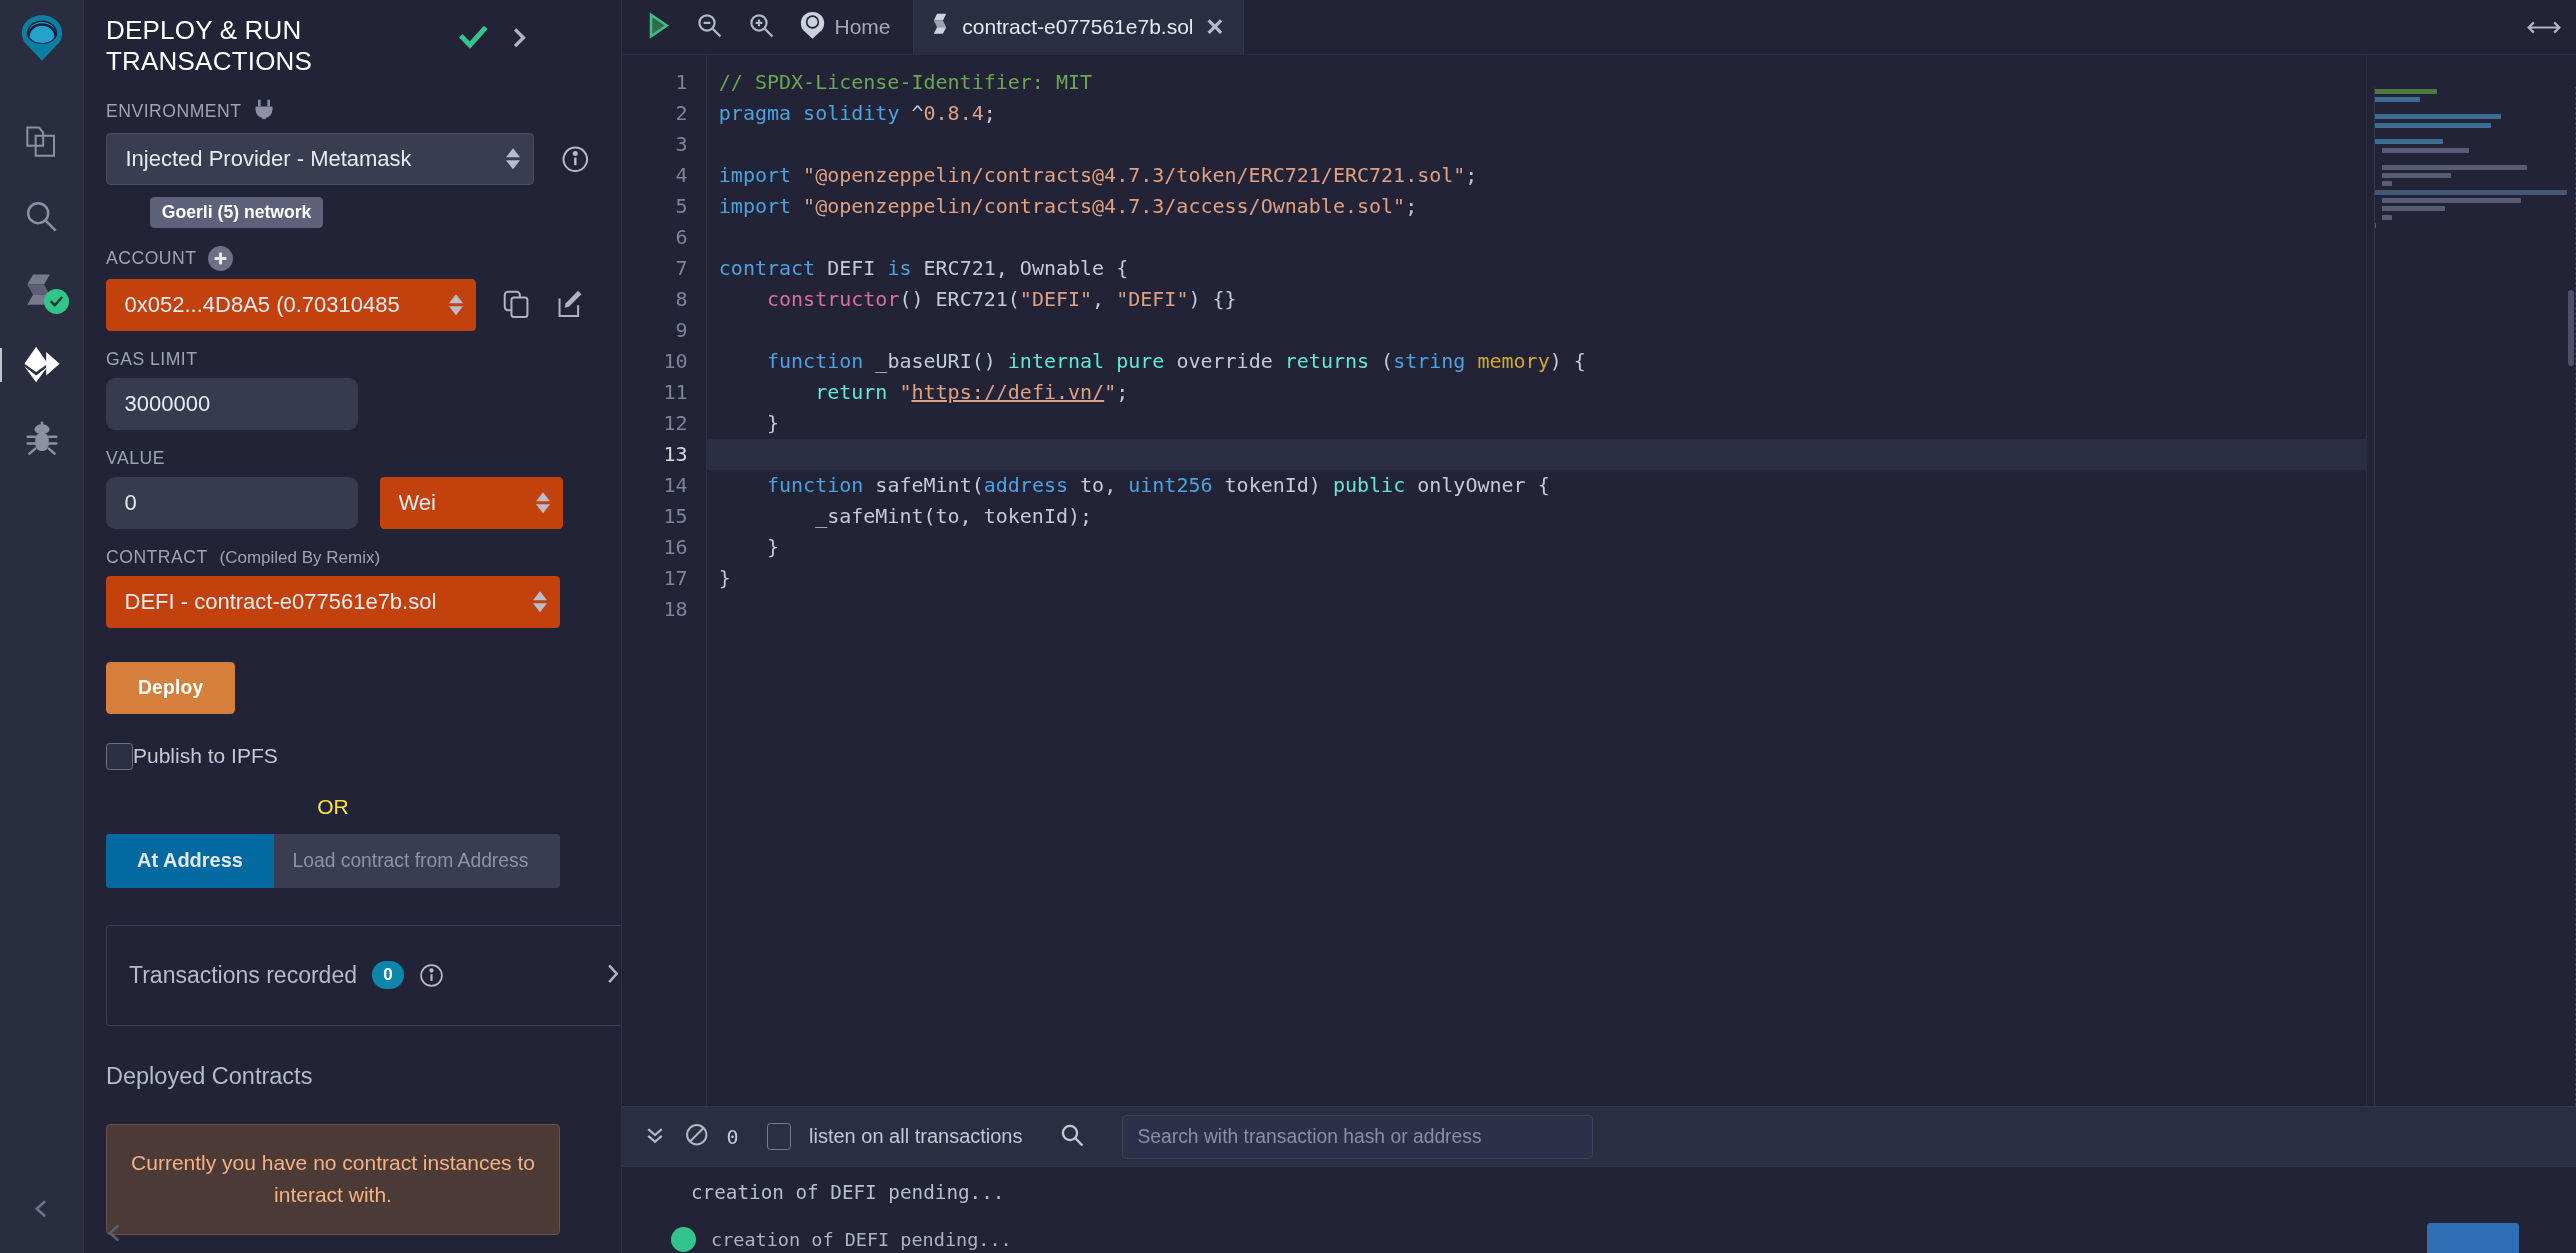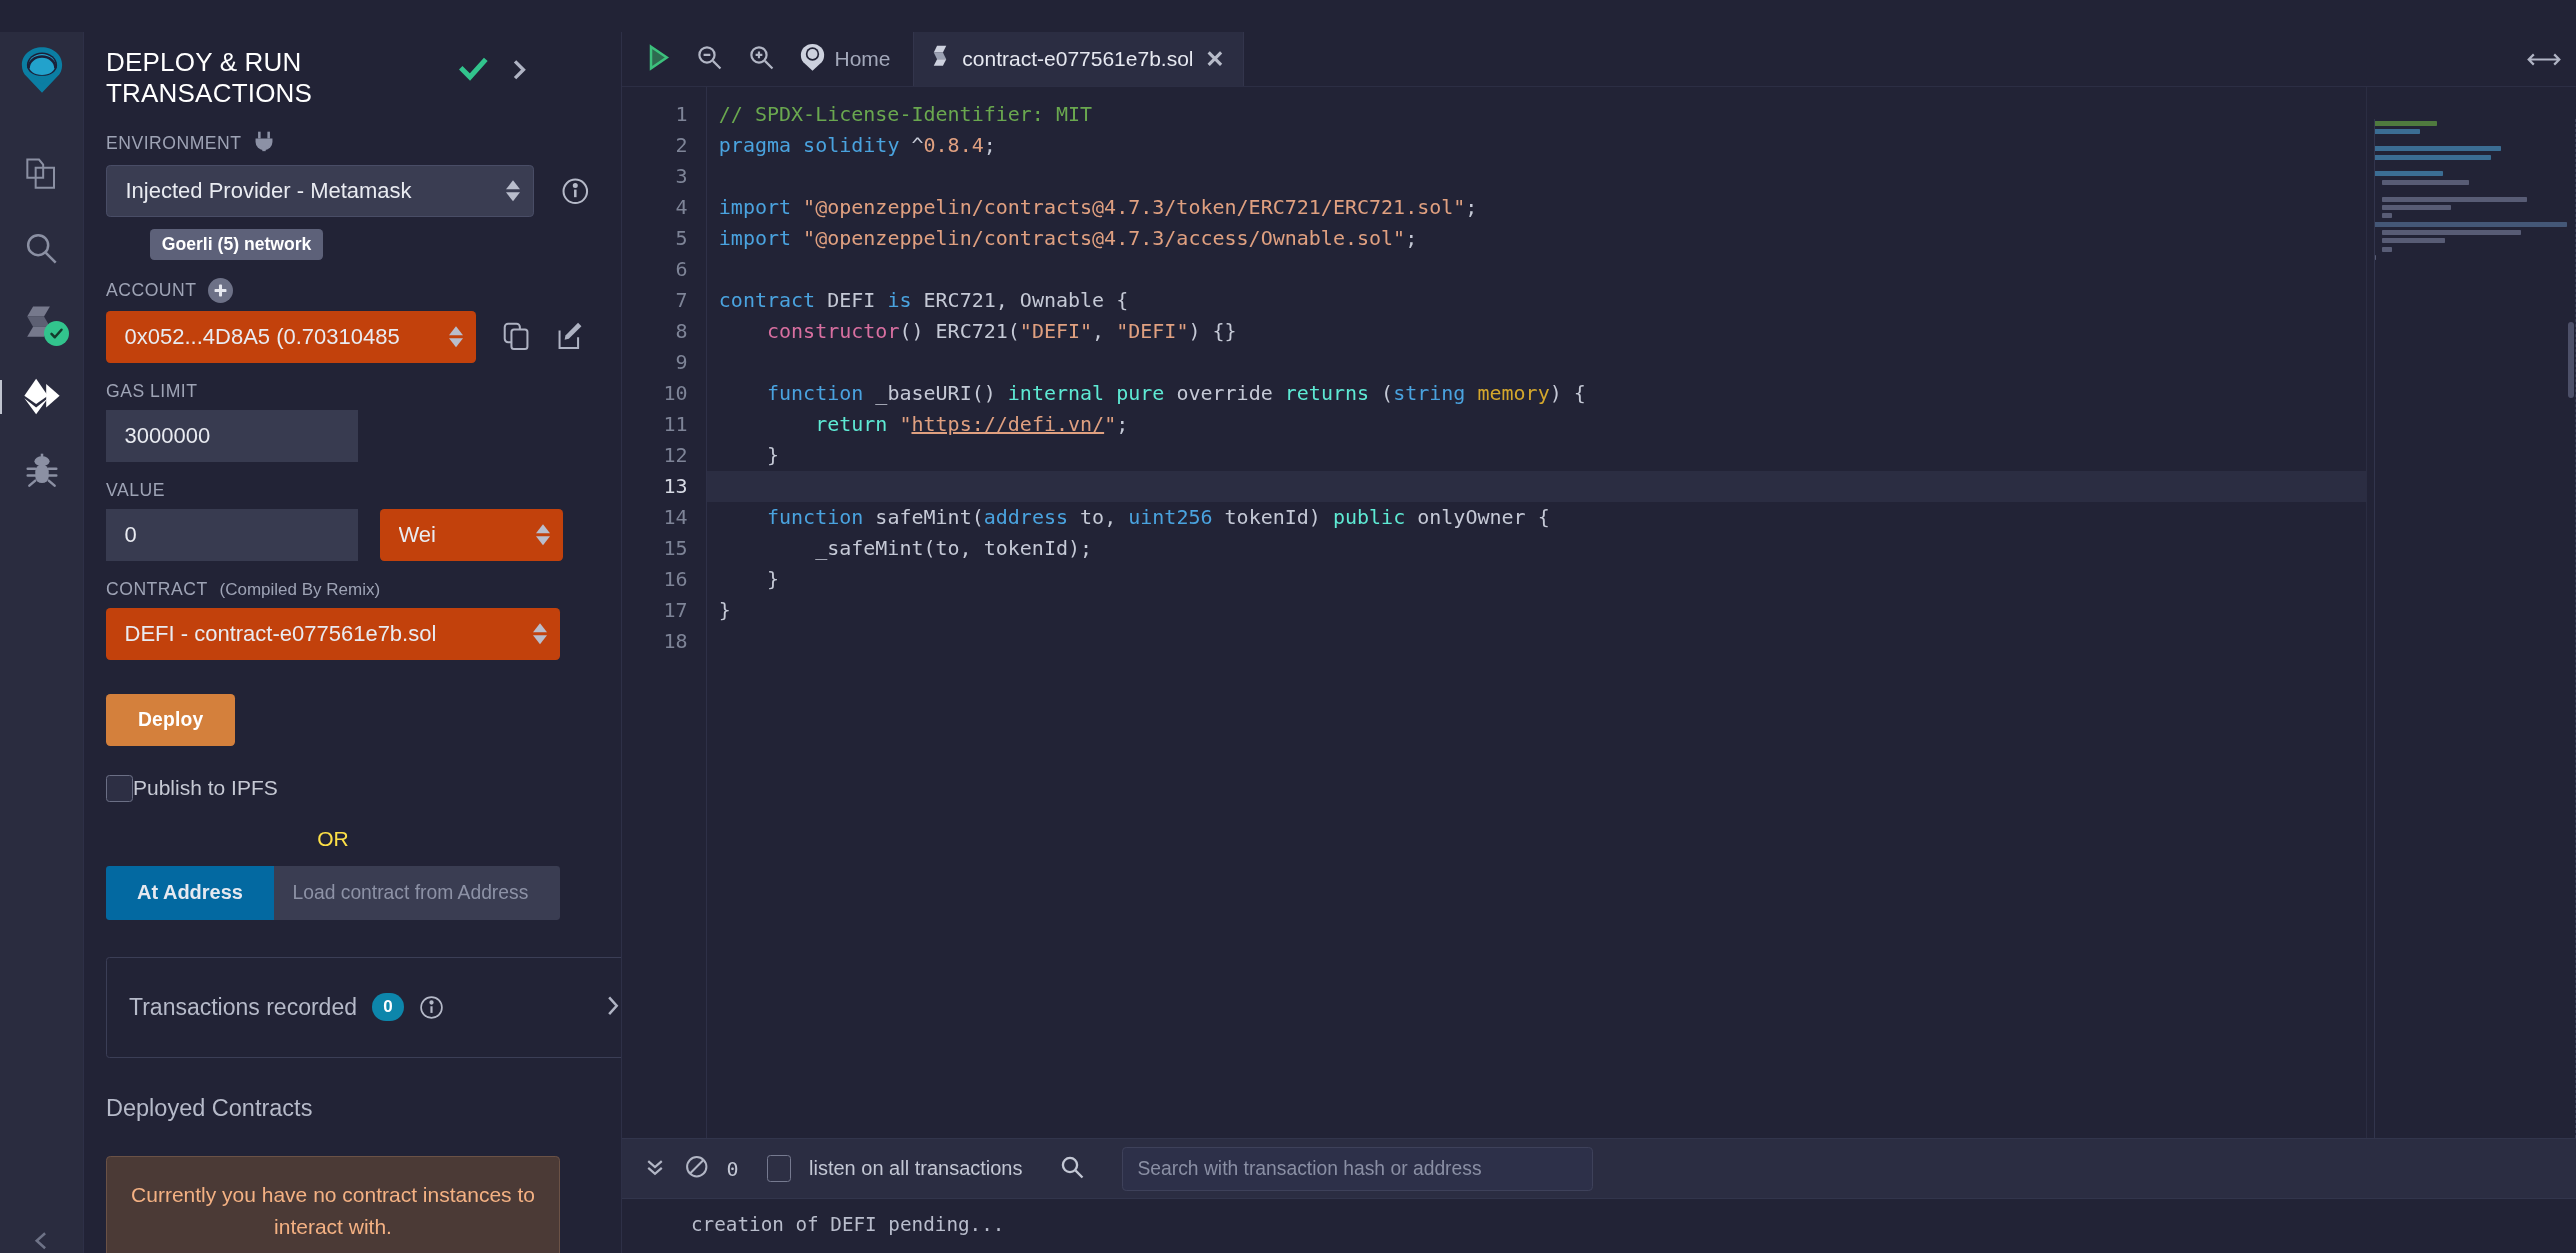--- a/index.html
+++ b/index.html
@@ -2,21 +2,21 @@
 <html style="font-size:13.4px"><head>
 <meta charset="utf-8">
 <style>
   * { box-sizing: border-box; margin: 0; padding: 0; }
   html, body {
     width: 2576px; height: 1254px;
     background: #222336;
     font-family: "Liberation Sans", sans-serif;
     overflow: hidden;
   }
-  #app { display: flex; width: 2576px; height: 984px; position: relative; margin-top: 32px; }
+  #app { display: flex; width: 2576px; height: 984px; position: relative; }
 
   
   .icon-rail {
     width: 84px; height: 1254px;
     background: #2a2c3f;
     border-right: 0.8px solid #2e3047;
     display: flex; flex-direction: column; align-items: center;
     flex: 0 0 84px;
   }
   .rail-logo { margin-top: 11.8px; margin-bottom: 39px; }
@@ -92,21 +92,21 @@
   }
   .plus-circle {
     width: 25px; height: 25px; border-radius: 50%; background: #6d7187;
     display: flex; align-items: center; justify-content: center;
   }
 
   .acct-select { width: 370px; }
   .icon-btn { cursor: pointer; display:flex; align-items:center; }
 
   .txt-input {
-    background: #383b50; border: none; border-radius: 0;
+    background: #383b50; border: none; border-radius: 9px;
     height: 52px; width: 252px; display: flex; align-items: center;
     padding: 0 18.5px; font-size: 22px; color: #e9ebf1;
   }
   .value-row { display: flex; gap: 22px; align-items: center; }
   .unit-select { width: 183px; }
 
   .contract-select { width: 454px; }
 
   .deploy-btn {
     margin-top: 34px; background: #d4803c; color: #ffffff;

